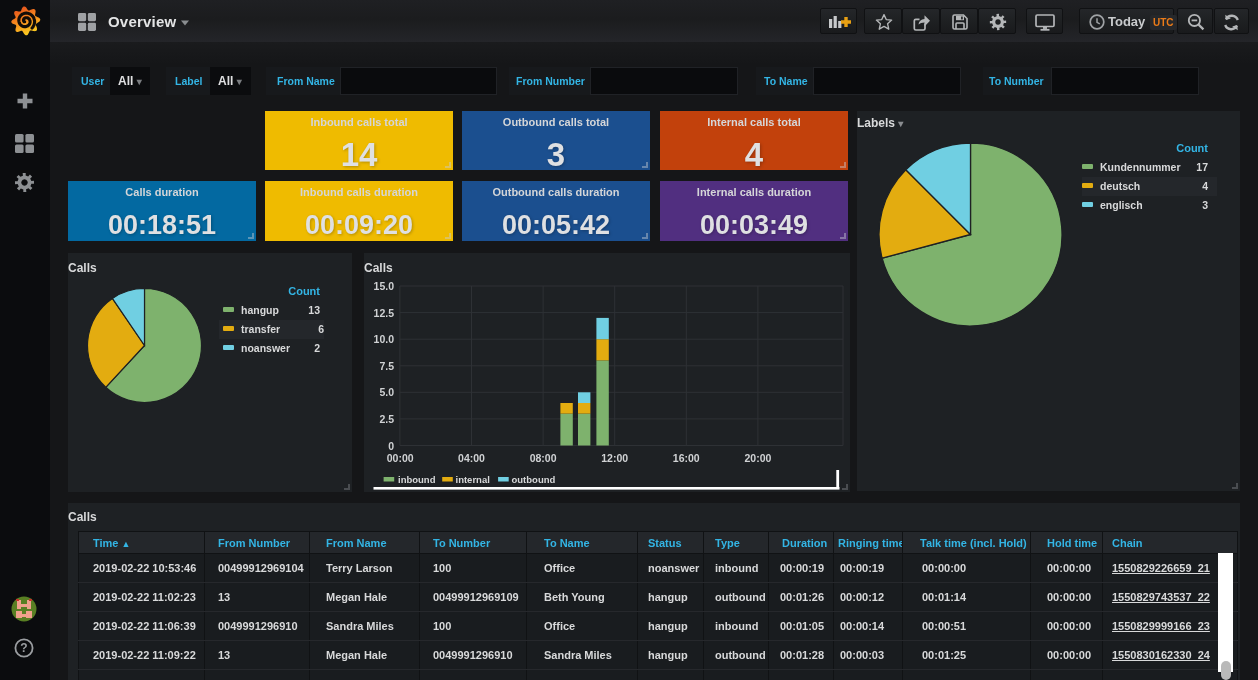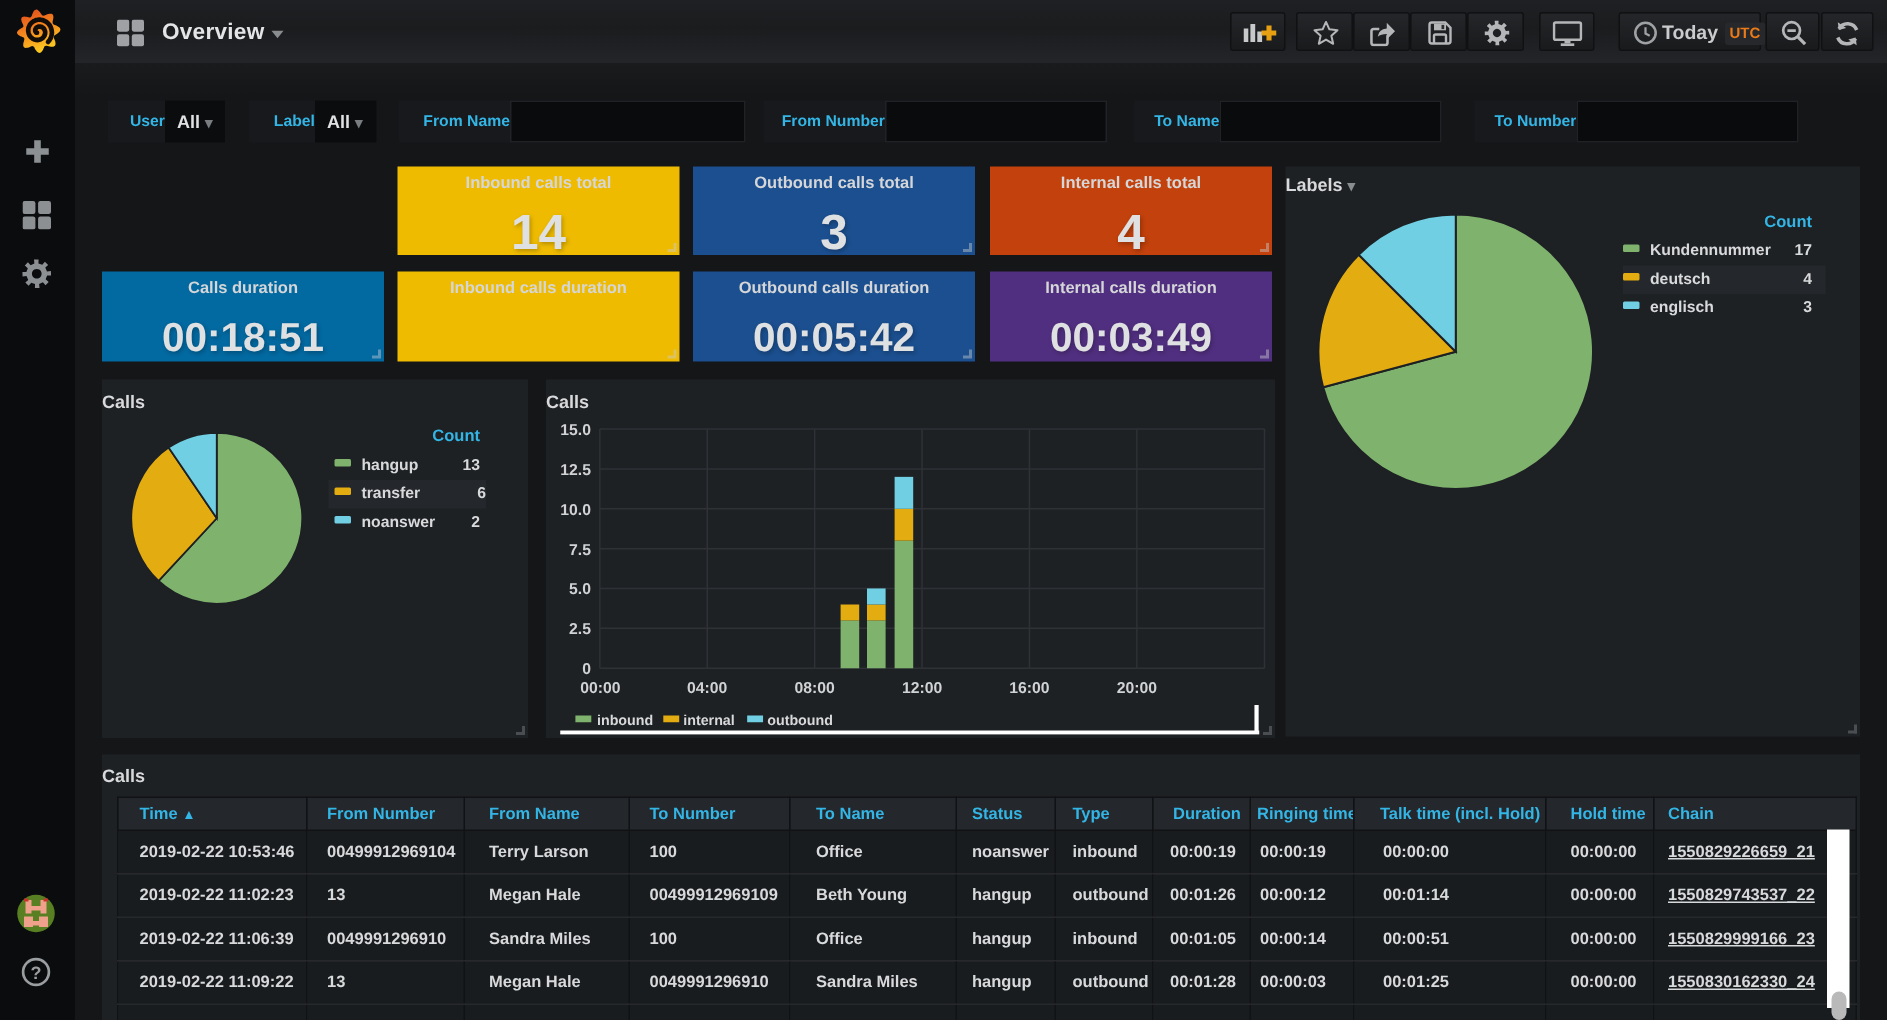--- a/index.html
+++ b/index.html
@@ -5,21 +5,21 @@
 * { margin:0; padding:0; box-sizing:border-box; }
 html,body { width:1258px; height:680px; background:#151618; font-family:"Liberation Sans", sans-serif; overflow:hidden; }
 #app { position:relative; width:1258px; height:680px; background:#151618; }
 .abs { position:absolute; }
 
 #sidebar { position:absolute; left:0; top:0; width:50px; height:680px; background:#0b0c0e; z-index:5; }
 
 #navbar { position:absolute; left:50px; top:0; width:1208px; height:42px; background:linear-gradient(180deg,#1f2023 0%,#1b1c1e 45%,#242529 100%); }
 #navtitle { position:absolute; left:58px; top:13px; font-size:15px; font-weight:bold; color:#e4e5e6; letter-spacing:0.2px; }
 .navbtn { position:absolute; top:8px; height:26px; background:linear-gradient(180deg,#242629,#191a1c); border:1px solid #101113; border-radius:2px; }
-.flabel { position:absolute; top:67px; height:28px; background:#17191c; color:#33b5e5; font-size:10.5px; font-weight:bold; line-height:28px; padding-left:9px; white-space:nowrap;text-align:right; }
+.flabel { position:absolute; top:67px; height:28px; background:#17191c; color:#33b5e5; font-size:10.5px; font-weight:bold; line-height:28px; padding-left:9px; white-space:nowrap; }
 .fval { position:absolute; top:67px; height:28px; background:#0b0c0e; color:#e0e1e2; font-size:12px; font-weight:bold; line-height:28px; white-space:nowrap; }
 .finput { position:absolute; top:67px; height:28px; background:#0a0b0d; border:1px solid #202226; }
 
 .panel { position:absolute; background:#1e2124; }
 .ptitle { position:absolute; width:100%; text-align:left; font-size:12px; font-weight:bold; color:#d8d9da; }
 .stat { position:absolute; text-align:center; overflow:hidden; }
 .stat .t { font-size:11px; font-weight:bold; color:#d5d6d8; margin-top:5px; }
 .stat .v { position:absolute; width:100%; font-weight:bold; color:#dfe0e2; line-height:1; text-shadow:1px 1px 3px rgba(0,0,0,0.25); }
 .rsz { position:absolute; right:2px; bottom:2px; width:6px; height:6px; border-right:2px solid rgba(200,205,210,0.45); border-bottom:2px solid rgba(200,205,210,0.45); }
 .rszd { position:absolute; right:2px; bottom:2px; width:6px; height:6px; border-right:2px solid #4a4d51; border-bottom:2px solid #4a4d51; }
@@ -200,20 +200,21 @@
       <div class="v" style="top:27px;font-size:33px">4</div>
       <i class="rsz"></i>
   </div>
   <div class="stat" style="left:68px;top:181px;width:188px;height:60px;background:#0369a1">
     <div class="t">Calls duration</div>
       <div class="v" style="top:31px;font-size:27px">00:18:51</div>
       <i class="rsz"></i>
   </div>
   <div class="stat" style="left:265px;top:181px;width:188px;height:60px;background:#efbb00">
     <div class="t">Inbound calls duration</div>
+      <div class="v" style="top:31px;font-size:27px">00:09:20</div>
       <i class="rsz"></i>
   </div>
   <div class="stat" style="left:462px;top:181px;width:188px;height:60px;background:#1b4f8f">
     <div class="t">Outbound calls duration</div>
       <div class="v" style="top:31px;font-size:27px">00:05:42</div>
       <i class="rsz"></i>
   </div>
   <div class="stat" style="left:660px;top:181px;width:188px;height:60px;background:#512f80">
     <div class="t">Internal calls duration</div>
       <div class="v" style="top:31px;font-size:27px">00:03:49</div>

